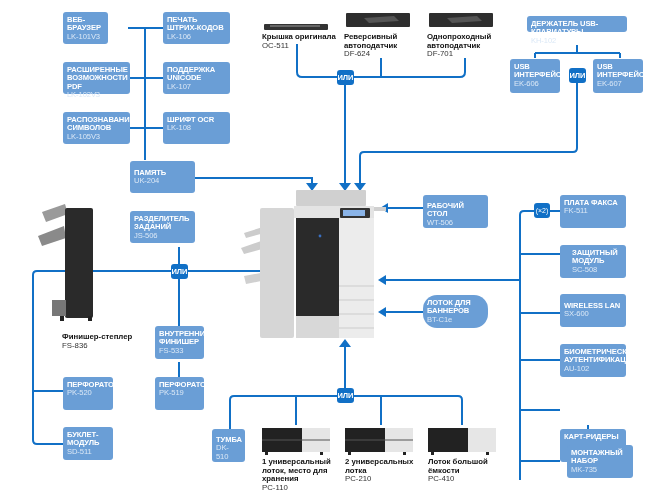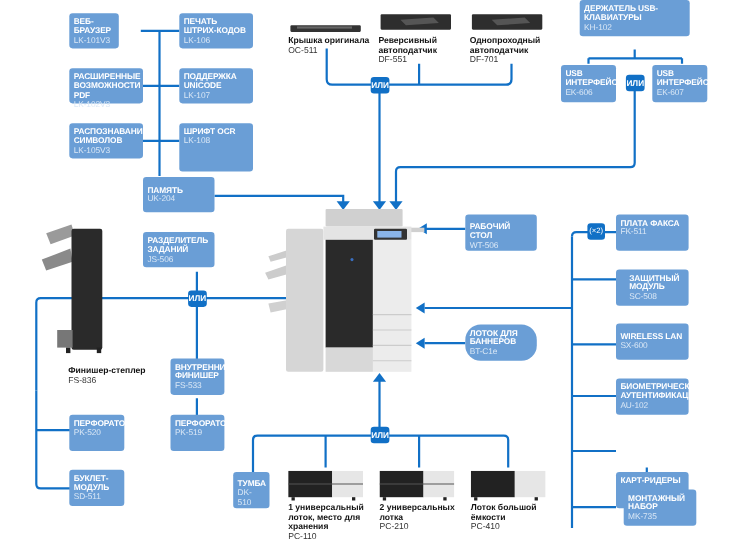--- a/index.html
+++ b/index.html
@@ -80,21 +80,21 @@
   <span class="c">LK-105V3</span>
 </div>
 <div class="box" style="left:163px;top:12px;width:67px;height:32px;">
   <span class="t">ПЕЧАТЬ ШТРИХ-КОДОВ</span>
   <span class="c">LK-106</span>
 </div>
 <div class="box" style="left:163px;top:62px;width:67px;height:32px;">
   <span class="t">ПОДДЕРЖКА UNICODE</span>
   <span class="c">LK-107</span>
 </div>
-<div class="box" style="left:163px;top:112px;width:67px;height:44px;">
+<div class="box" style="left:163px;top:112px;width:67px;height:32px;">
   <span class="t">ШРИФТ OCR</span>
   <span class="c">LK-108</span>
 </div>
 <div class="box" style="left:130px;top:161px;width:65px;height:32px;padding-top:8px;">
   <span class="t">ПАМЯТЬ</span>
   <span class="c">UK-204</span>
 </div>
 <div class="box" style="left:130px;top:211px;width:65px;height:32px;">
   <span class="t">РАЗДЕЛИТЕЛЬ ЗАДАНИЙ</span>
   <span class="c">JS-506</span>
@@ -148,34 +148,34 @@
   <span class="c">OC-511</span>
 </div>
 <div class="dev" style="left:344px;top:10px;width:68px;height:18px;">
   <svg width="68" height="18">
       <rect x="2" y="3" width="64" height="14" rx="1" fill="#2e2e2e"></rect>
       <path d="M20 8 L50 6 L55 11 L25 13 Z" fill="#555"></path>
     </svg>
 </div>
 <div class="plabel" style="left:344px;top:33px;">
   <span class="n" style="width:70px;">Реверсивный автоподатчик</span>
-  <span class="c">DF-551</span>
+  <span class="c">DF-624</span>
 </div>
 <div class="dev" style="left:427px;top:10px;width:68px;height:18px;">
   <svg width="68" height="18">
       <rect x="2" y="3" width="64" height="14" rx="1" fill="#2e2e2e"></rect>
       <path d="M20 8 L50 6 L55 11 L25 13 Z" fill="#555"></path>
     </svg>
 </div>
 <div class="plabel" style="left:427px;top:33px;">
   <span class="n" style="width:72px;">Однопроходный автоподатчик</span>
   <span class="c">DF-701</span>
 </div>
 
-<div class="box" style="left:527px;top:0;width:100px;height:33px;">
+<div class="box" style="left:527px;top:16px;width:100px;height:16px;">
   <span class="t">ДЕРЖАТЕЛЬ USB-КЛАВИАТУРЫ</span>
   <span class="c">KH-102</span>
 </div>
 <div class="box" style="left:510px;top:59px;width:50px;height:34px;">
   <span class="t">USB ИНТЕРФЕЙС</span>
   <span class="c">EK-606</span>
 </div>
 <div class="box" style="left:593px;top:59px;width:50px;height:34px;">
   <span class="t">USB ИНТЕРФЕЙС</span>
   <span class="c">EK-607</span>

